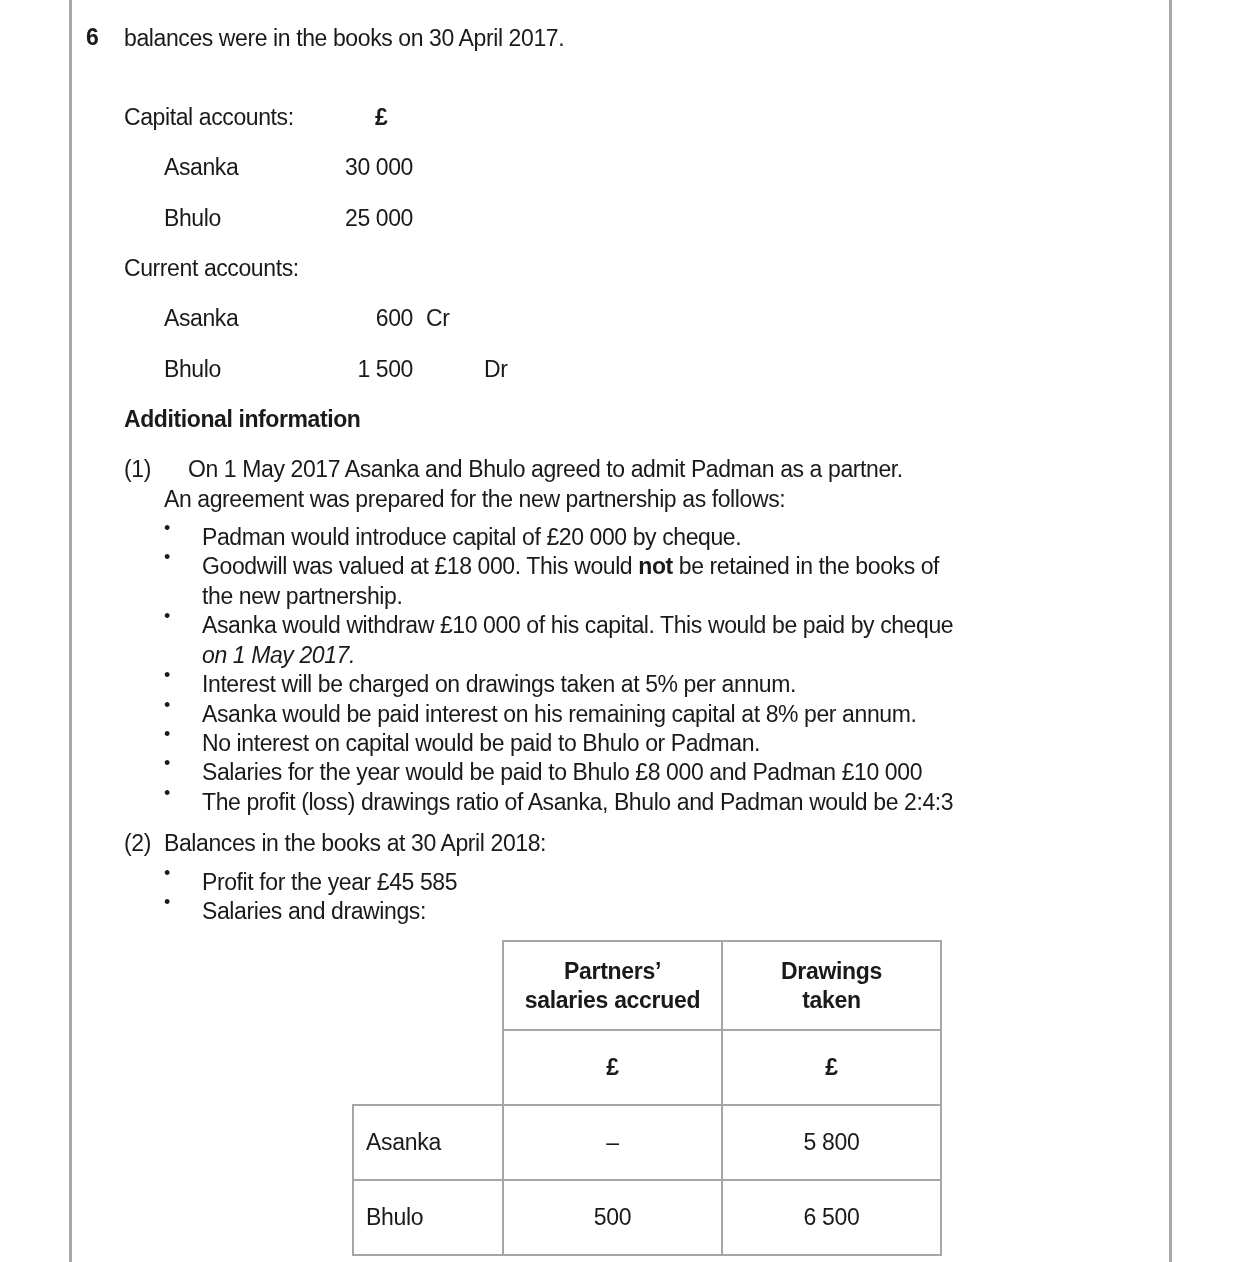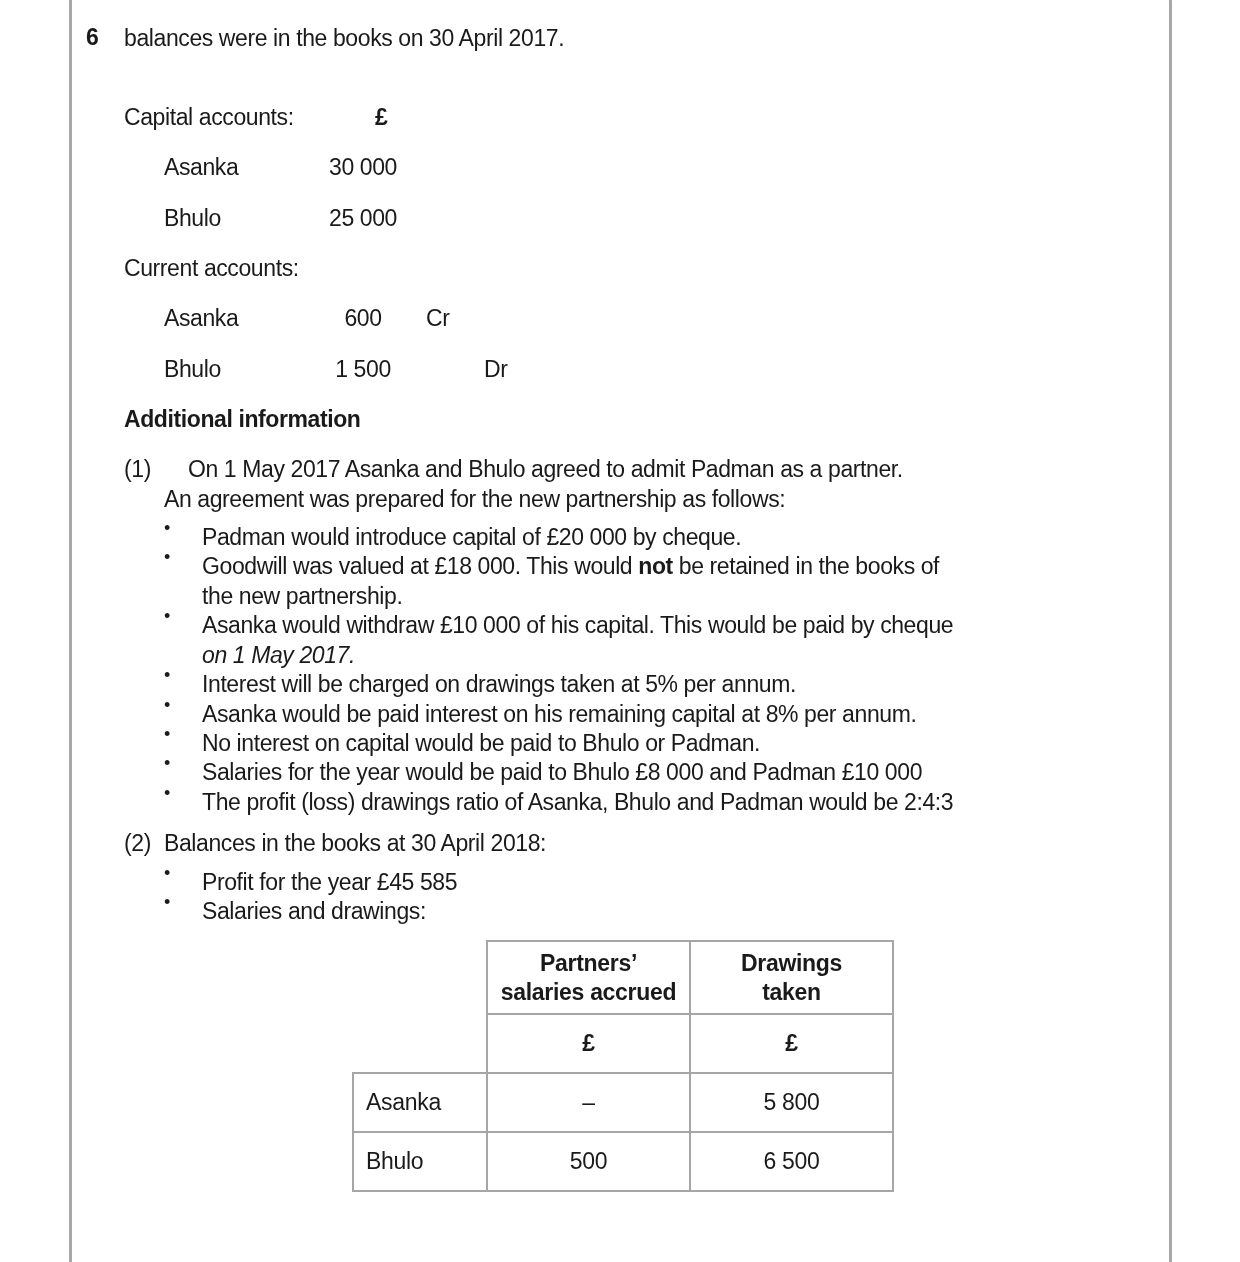--- a/index.html
+++ b/index.html
@@ -9,29 +9,29 @@
     }
     .frame {
       position: absolute; left: 69px; top: -20px; width: 1103px; height: 1320px;
       border: 3px solid #a8a8a8; border-radius: 22px; box-sizing: border-box;
     }
     .abs { position: absolute; white-space: nowrap; }
     .txt { font-size: 23px; letter-spacing: -0.4px; }
     .qnum { left: 86px; top: 24px; font-size: 23px; font-weight: bold; }
     .intro { left: 124px; top: 24px; line-height: 29px; }
     .bold { font-weight: bold; }
-    .num { width: 100px; text-align: center; }
+    .num { width: 100px; text-align: right; }
     .bullet { position: absolute; left: 164px; font-size: 18px; }
     .btext { position: absolute; left: 202px; margin-top: 9px; }
     table.sd {
       position: absolute; left: 352px; top: 940px; border-collapse: collapse;
       font-size: 23px; letter-spacing: -0.3px;
     }
     table.sd td {
-      border: 2px solid #a6a6a6; padding: 0; text-align: center; vertical-align: middle;
+      border: 2px solid #a6a6a6; padding: 8px; text-align: center; vertical-align: middle;
     }
     table.sd td.empty { border: none; }
     table.sd td.name { text-align: left; padding-left: 12px; }
     table.sd td.hdr { font-weight: bold; line-height: 29px; }
   </style>
 </head>
 <body>
 
 <div class="frame"></div>
 

